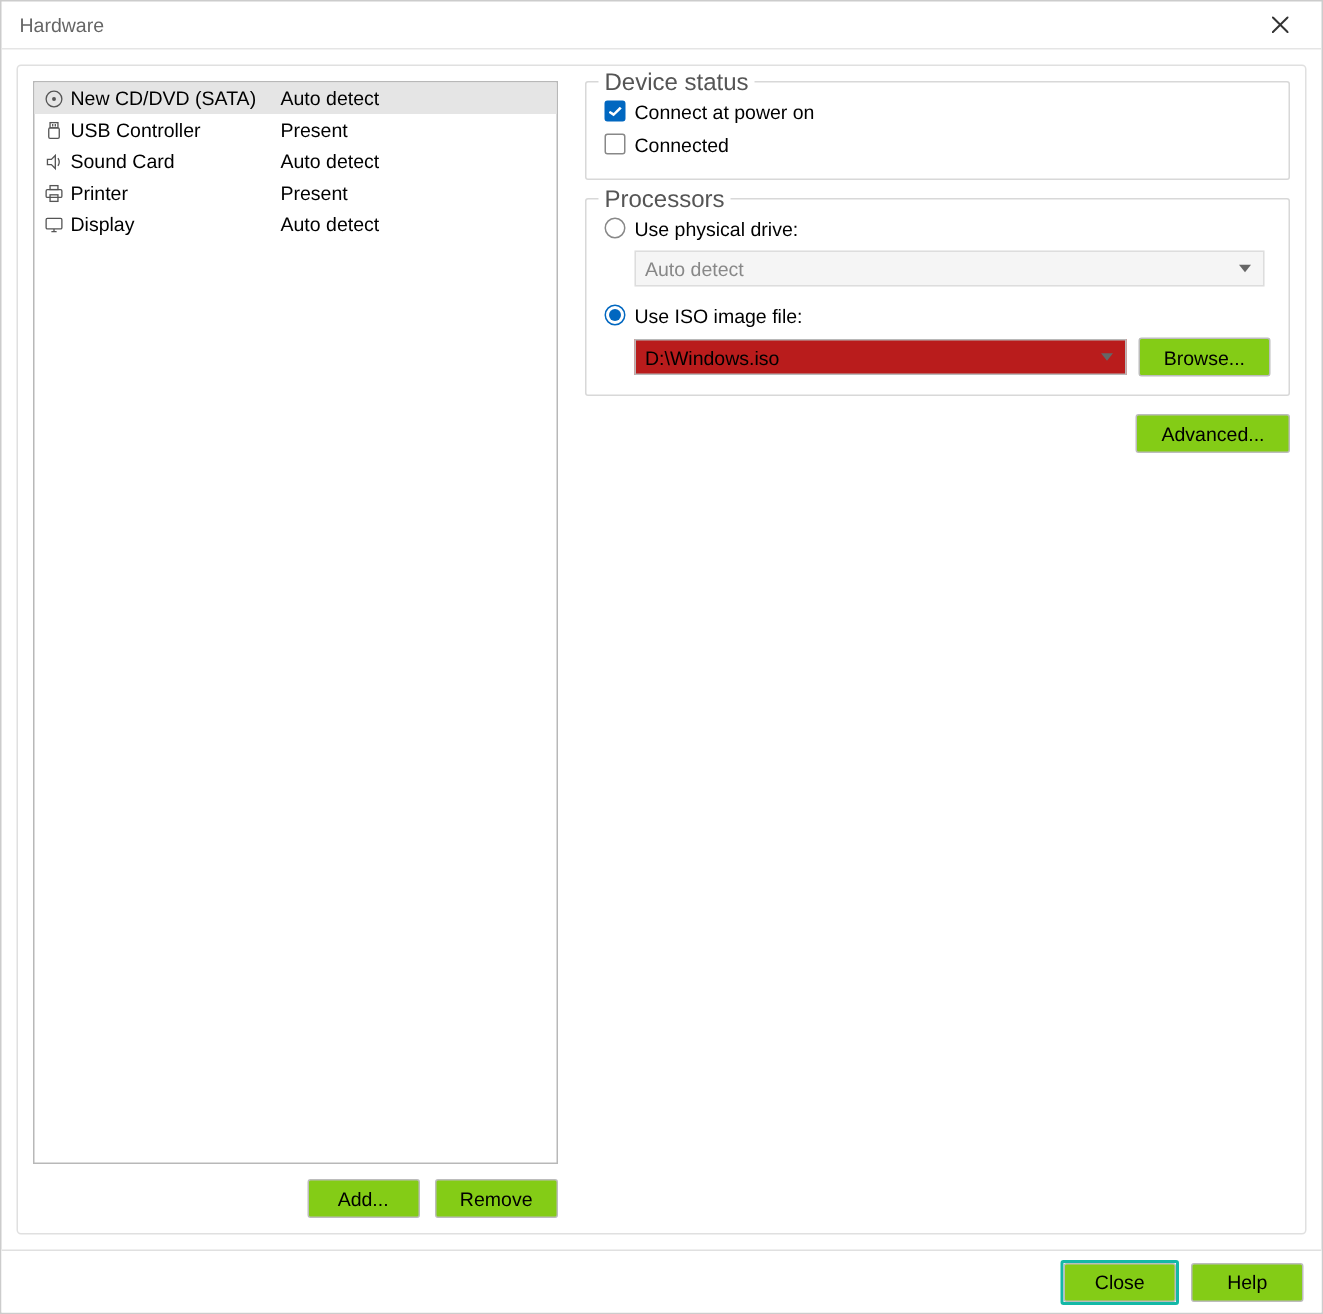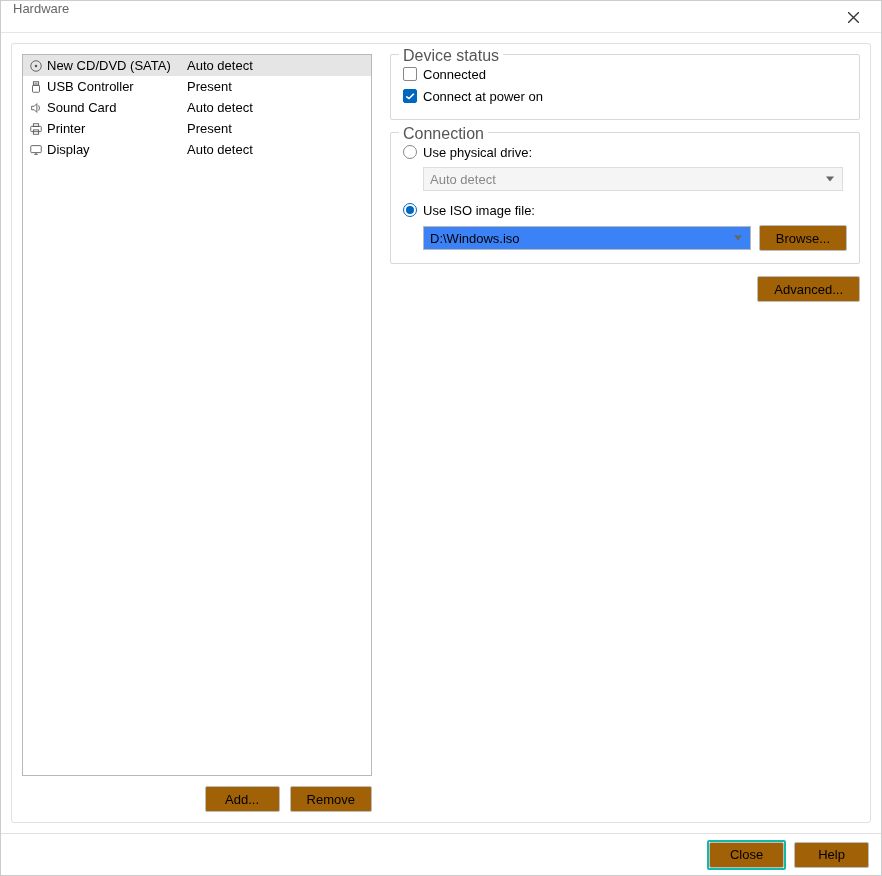--- a/index.html
+++ b/index.html
@@ -1,51 +1,51 @@
 <!DOCTYPE html>
 <html><head>
   <meta charset="utf-8">
   <style>
     * { box-sizing: border-box; font-family: "Segoe UI", Tahoma, sans-serif; }
     body { margin: 0; padding: 0; background: #fff; width: 882px; height: 876px; overflow: hidden; font-size: 12px; }
     .window { width: 882px; height: 876px; border: 1px solid #ccc; display: flex; flex-direction: column; }
-    .titlebar { height: 32px; display: flex; align-items: flex-start; padding: 0 12px; color: #666; font-size: 13px; border-bottom: 1px solid #e5e5e5; }
+    .titlebar { height: 32px; display: flex; align-items: center; padding: 0 12px; color: #666; font-size: 13px; border-bottom: 1px solid #e5e5e5; }
     .titlebar .title { flex: 1; }
     .titlebar .close-btn { width: 32px; height: 32px; display: flex; align-items: center; justify-content: center; cursor: pointer; color: #333;}
     .titlebar .close-btn svg { width: 11px; height: 11px; }
     .body { flex: 1; padding: 10px; display: flex; flex-direction: column;}
     .panel { flex: 1; border: 1px solid #e0e0e0; border-radius: 3px; background: #fff; padding: 10px; display: flex; gap: 18px;}
     .left { width: 350px; display: flex; flex-direction: column; }
     .devlist { flex: 1; border: 1px solid #b8b8b8; background: #fff; font-size: 13px; }
     .devlist-header { display: flex; height: 22px; border-bottom: 1px solid #e5e5e5;}
     .devlist-header .col { padding: 2px 6px; color: #222; display: flex; align-items: center;}
     .col-device { width: 160px; border-right: 1px solid #e5e5e5;}
     .col-summary { flex: 1; }
     .devlist-body { }
     .devrow { display: flex; height: 21px; align-items: center; padding-left: 4px; cursor: default;}
     .devrow.selected { background: #e5e5e5; }
     .devrow .icon { width: 18px; height: 16px; display: flex; align-items: center; justify-content: center; margin-right: 2px; color:#555;}
     .devrow .icon svg { width: 16px; height: 14px; }
     .devrow .dname { width: 136px; color: #000; white-space: nowrap;}
     .devrow .dsummary { flex: 1; color: #000; padding-left: 4px;}
     .left-buttons { display: flex; gap: 10px; justify-content: flex-end; margin-top: 10px;}
-    .btn { height: 26px; padding: 0 16px; border: 1px solid #bcbcbc; background: #a16207; border-radius: 2px; font-size: 13px; cursor: pointer; display: inline-flex; align-items: center; justify-content: center; min-width: 75px;}
+    .btn { height: 26px; padding: 0 16px; border: 1px solid #bcbcbc; background: #84cc16; border-radius: 2px; font-size: 13px; cursor: pointer; display: inline-flex; align-items: center; justify-content: center; min-width: 75px;}
     .right { flex: 1; display: flex; flex-direction: column; gap: 12px;}
     .fieldset { border: 1px solid #d8d8d8; border-radius: 2px; padding: 8px 12px 12px 12px; position: relative;}
     .fieldset .legend { position: absolute; top: -8px; left: 8px; background: #fff; padding: 0 4px; color: #555; font-size: 16px;}
     .chkrow, .radrow { display: flex; align-items: center; gap: 6px; height: 22px; font-size: 13px; color: #000;}
     .chk { width: 14px; height: 14px; border: 1px solid #888; border-radius: 2px; display: inline-flex; align-items: center; justify-content: center; cursor: pointer;}
     .chk.checked { background: #0067c0; border-color: #0067c0; color: #fff;}
     .chk.checked::after { content: ""; width: 9px; height: 7px; background: none; display:block; 
         clip-path: polygon(15% 50%, 0 65%, 40% 100%, 100% 25%, 85% 10%, 40% 70%); background:#fff;}
     .rad { width: 14px; height: 14px; border: 1px solid #888; border-radius: 50%; display: inline-flex; align-items: center; justify-content: center; cursor: pointer;}
     .rad.selected { border-color: #0067c0;}
     .rad.selected::after { content:""; width: 8px; height: 8px; border-radius: 50%; background:#0067c0;}
     .indent { margin-left: 20px; display: flex; gap: 8px; align-items: center; margin-top: 4px;}
-    .combo { height: 24px; border: 1px solid #b8b8b8; background: #3b82f6; padding: 0 22px 0 6px; font-size: 13px; display: flex; align-items: center; position: relative; flex: 1;}
+    .combo { height: 24px; border: 1px solid #b8b8b8; background: #b91c1c; padding: 0 22px 0 6px; font-size: 13px; display: flex; align-items: center; position: relative; flex: 1;}
     .combo.disabled { background: #f5f5f5; color:#888; border-color:#ddd;}
     .combo::after { content:""; position:absolute; right:8px; top:50%; transform:translateY(-50%); width:0;height:0;border-left:4px solid transparent;border-right:4px solid transparent;border-top:5px solid #666;}
     .adv-row { display: flex; justify-content: flex-end; }
     .footer { border-top: 1px solid #e0e0e0; height: 42px; display: flex; align-items: center; justify-content: flex-end; padding: 0 12px; gap: 8px; background:#fff;}
     .close-highlight { border: 2px solid #14b8a6; border-radius: 2px;}
   </style>
 </head>
 <body>
 
 <div class="window">
@@ -123,31 +123,31 @@
         <div class="left-buttons">
           <button class="btn">Add...</button>
           <button class="btn">Remove</button>
         </div>
       </div>
 
       <div class="right">
         <div class="fieldset">
           <div class="legend">Device status</div>
           <div class="chkrow">
+            <span id="chk-poweron" class="chk checked"></span>
+            <span>Connect at power on</span>
+          </div>
+          <div class="chkrow">
             <span id="chk-connected" class="chk"></span>
             <span>Connected</span>
-          </div>
-          <div class="chkrow">
-            <span id="chk-poweron" class="chk checked"></span>
-            <span>Connect at power on</span>
           </div>
         </div>
 
         <div class="fieldset">
-          <div class="legend">Connection</div>
+          <div class="legend">Processors</div>
           <div class="radrow">
             <span id="rad-phys" class="rad"></span>
             <span>Use physical drive:</span>
           </div>
           <div class="indent">
             <div class="combo disabled" style="max-width:420px">
               <span>Auto detect</span>
             </div>
           </div>
           <div class="radrow" style="margin-top:8px">

